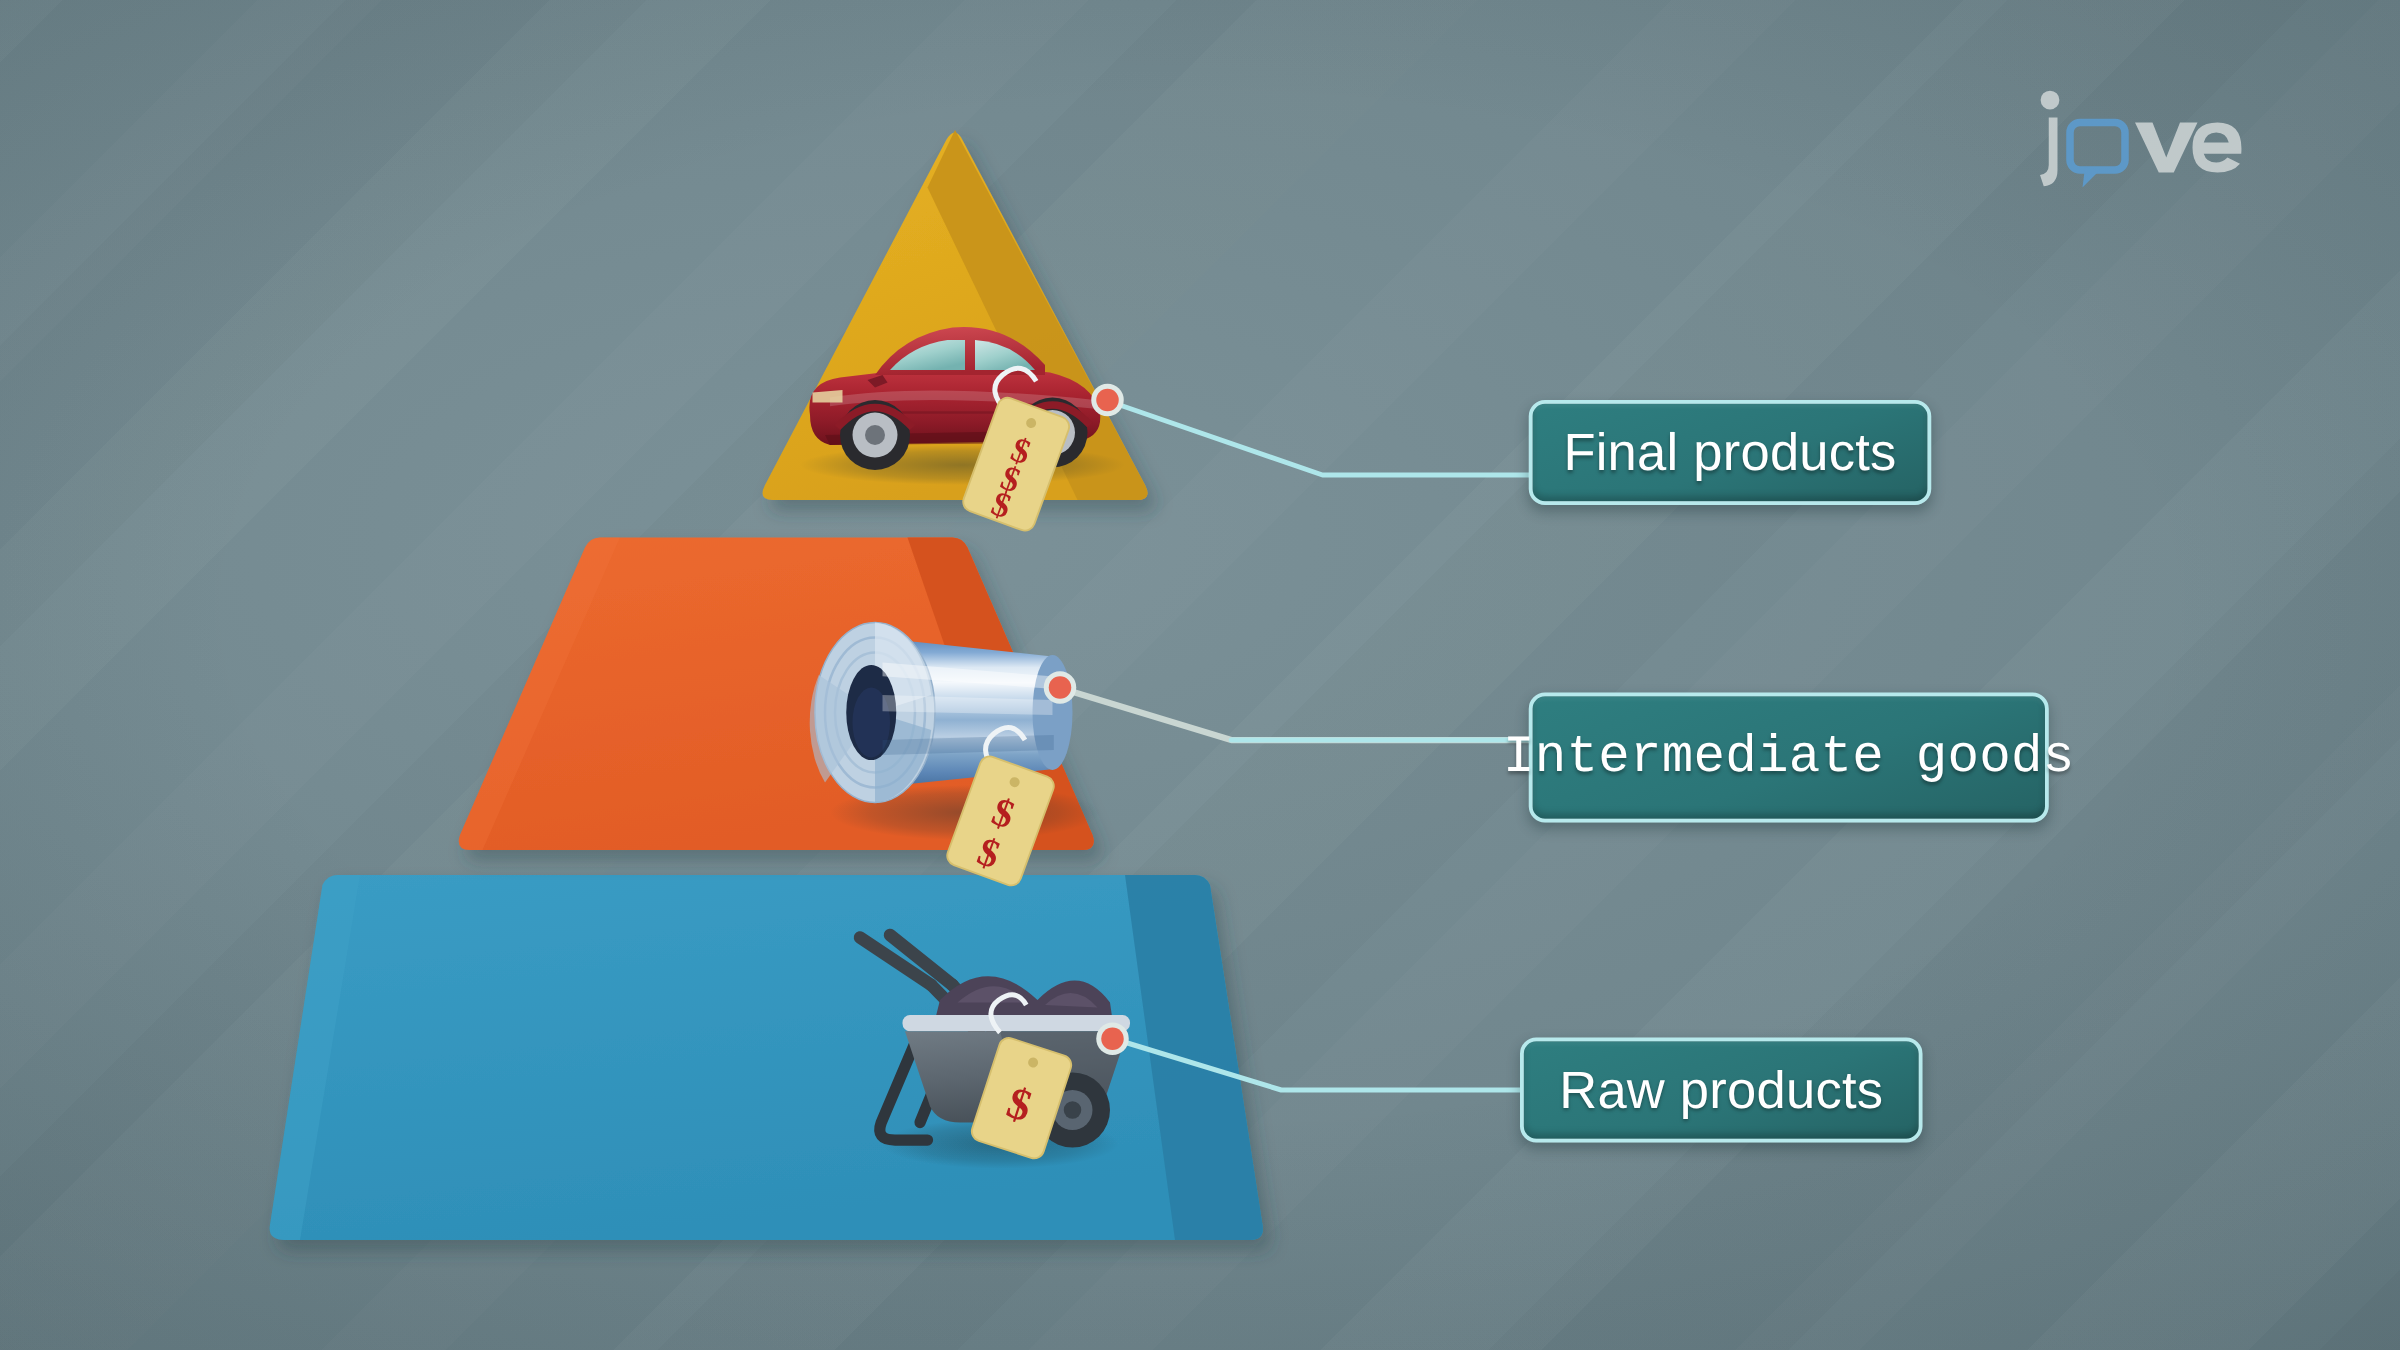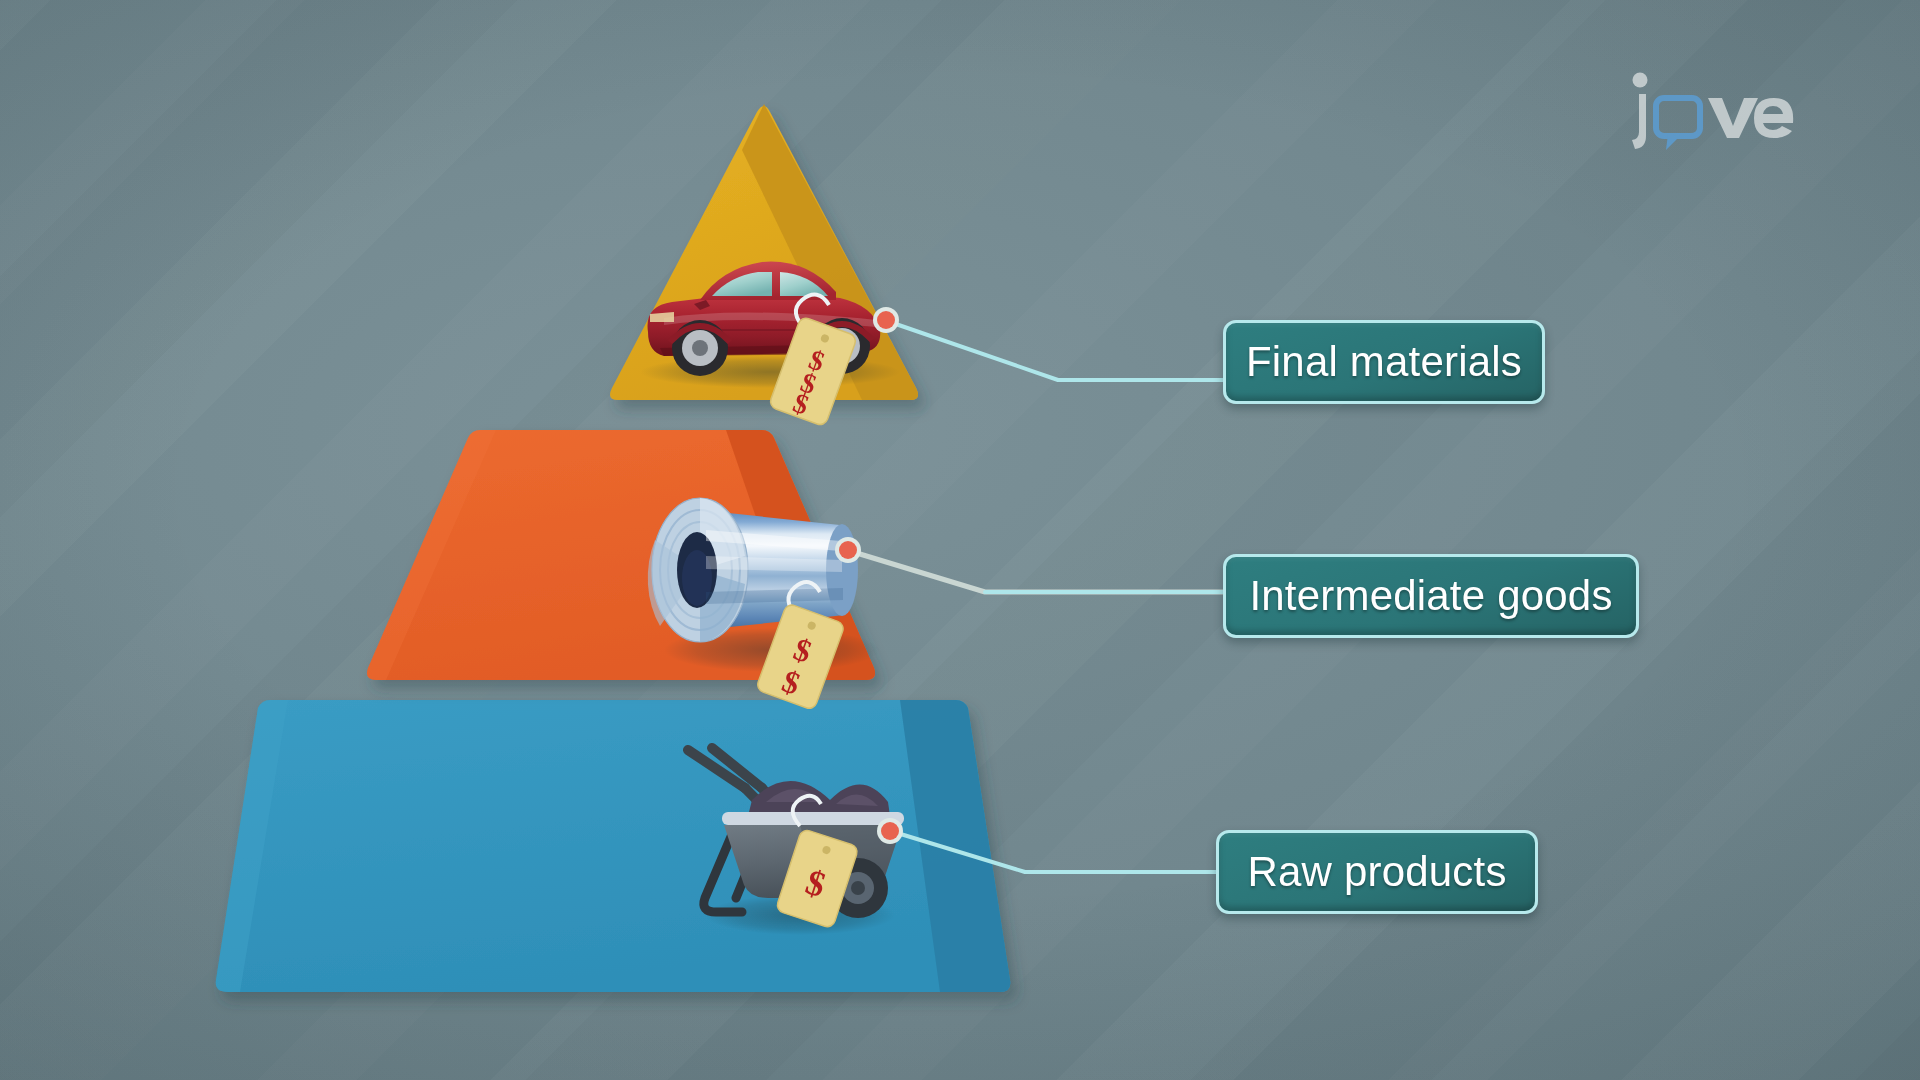--- a/index.html
+++ b/index.html
@@ -89,21 +89,21 @@
     white-space: nowrap;
   }
   .label-box .label-text {
     font-size: 42px;
     font-weight: 400;
     line-height: 1;
     padding: 0 26px;
   }
 
   #label-final        { left: 1223px; top: 320px;  width: 322px; height: 84px; }
-  #label-intermediate { left: 1223px; top: 554px;  width: 416px; height: 84px; }
+  #label-intermediate { left: 1223px; top: 554px;  width: 416px; height: 104px; font-family: Liberation Mono, monospace; }
   #label-raw          { left: 1216px; top: 830px;  width: 322px; height: 84px; }
 
   
   #connectors { position: absolute; left:0; top:0; width: 1920px; height: 1080px; pointer-events: none; }
 </style>
 </head>
 <body>
 
 <div id="stage">
 
@@ -317,21 +317,21 @@
     </g>
 
     <g>
       <polyline points="894,832 1025,872 1216,872" fill="none" stroke="#aee6ea" stroke-width="4" stroke-linejoin="round" stroke-linecap="round"></polyline>
       <circle cx="890" cy="831" r="13" fill="#dfe9e6"></circle>
       <circle cx="890" cy="831" r="9" fill="#e8634f"></circle>
     </g>
   </svg>
 
   <div class="label-box" id="label-final">
-    <span class="label-text">Final materials</span>
+    <span class="label-text">Final products</span>
   </div>
 
   <div class="label-box" id="label-intermediate">
     <span class="label-text">Intermediate goods</span>
   </div>
 
   <div class="label-box" id="label-raw">
     <span class="label-text">Raw products</span>
   </div>
 

